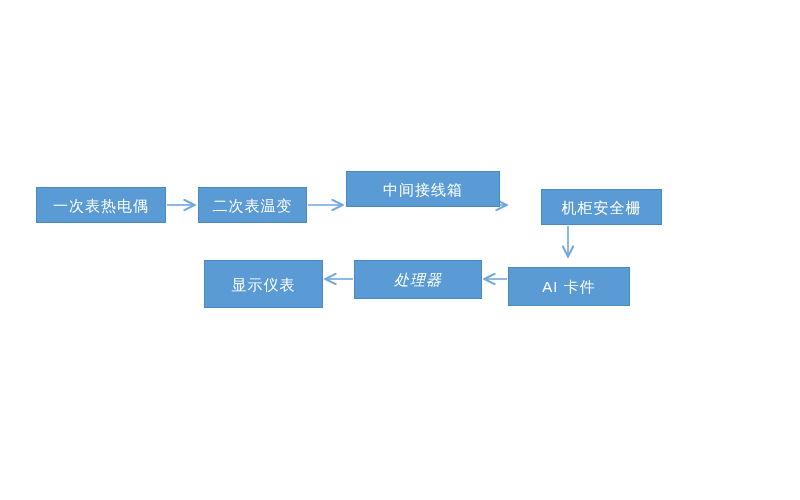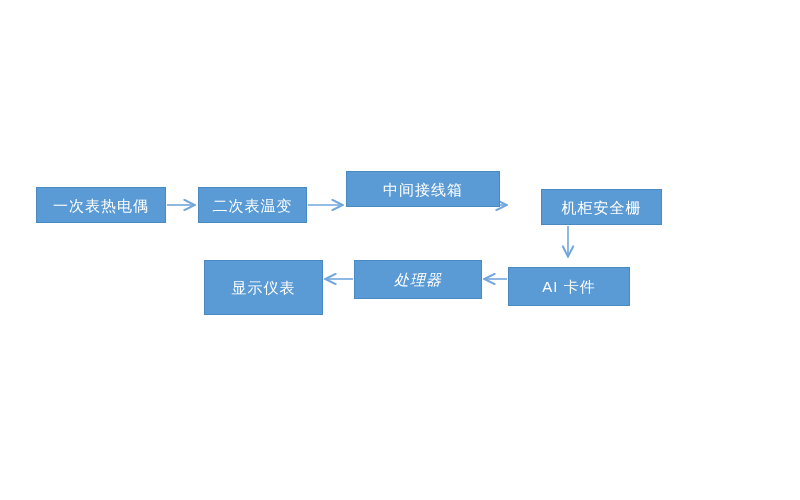--- a/index.html
+++ b/index.html
@@ -71,17 +71,17 @@
   </div>
   <div class="node" style="left: 509px; top: 189px; width: 121px; height: 36px; margin-left: 32px;">
     <span class="node-label">机柜安全栅</span>
   </div>
   <div class="node" style="left: 508px; top: 259px; width: 122px; height: 39px; margin-top: 8px;">
     <span class="node-label">AI 卡件</span>
   </div>
   <div class="node" style="left: 354px; top: 260px; width: 128px; height: 39px; font-style: italic;">
     <span class="node-label">处理器</span>
   </div>
-  <div class="node" style="left: 204px; top: 260px; width: 119px; height: 55px;">
+  <div class="node" style="left: 204px; top: 260px; width: 119px; height: 48px;">
     <span class="node-label">显示仪表</span>
   </div>
 
 </div>
 
 </body></html>

